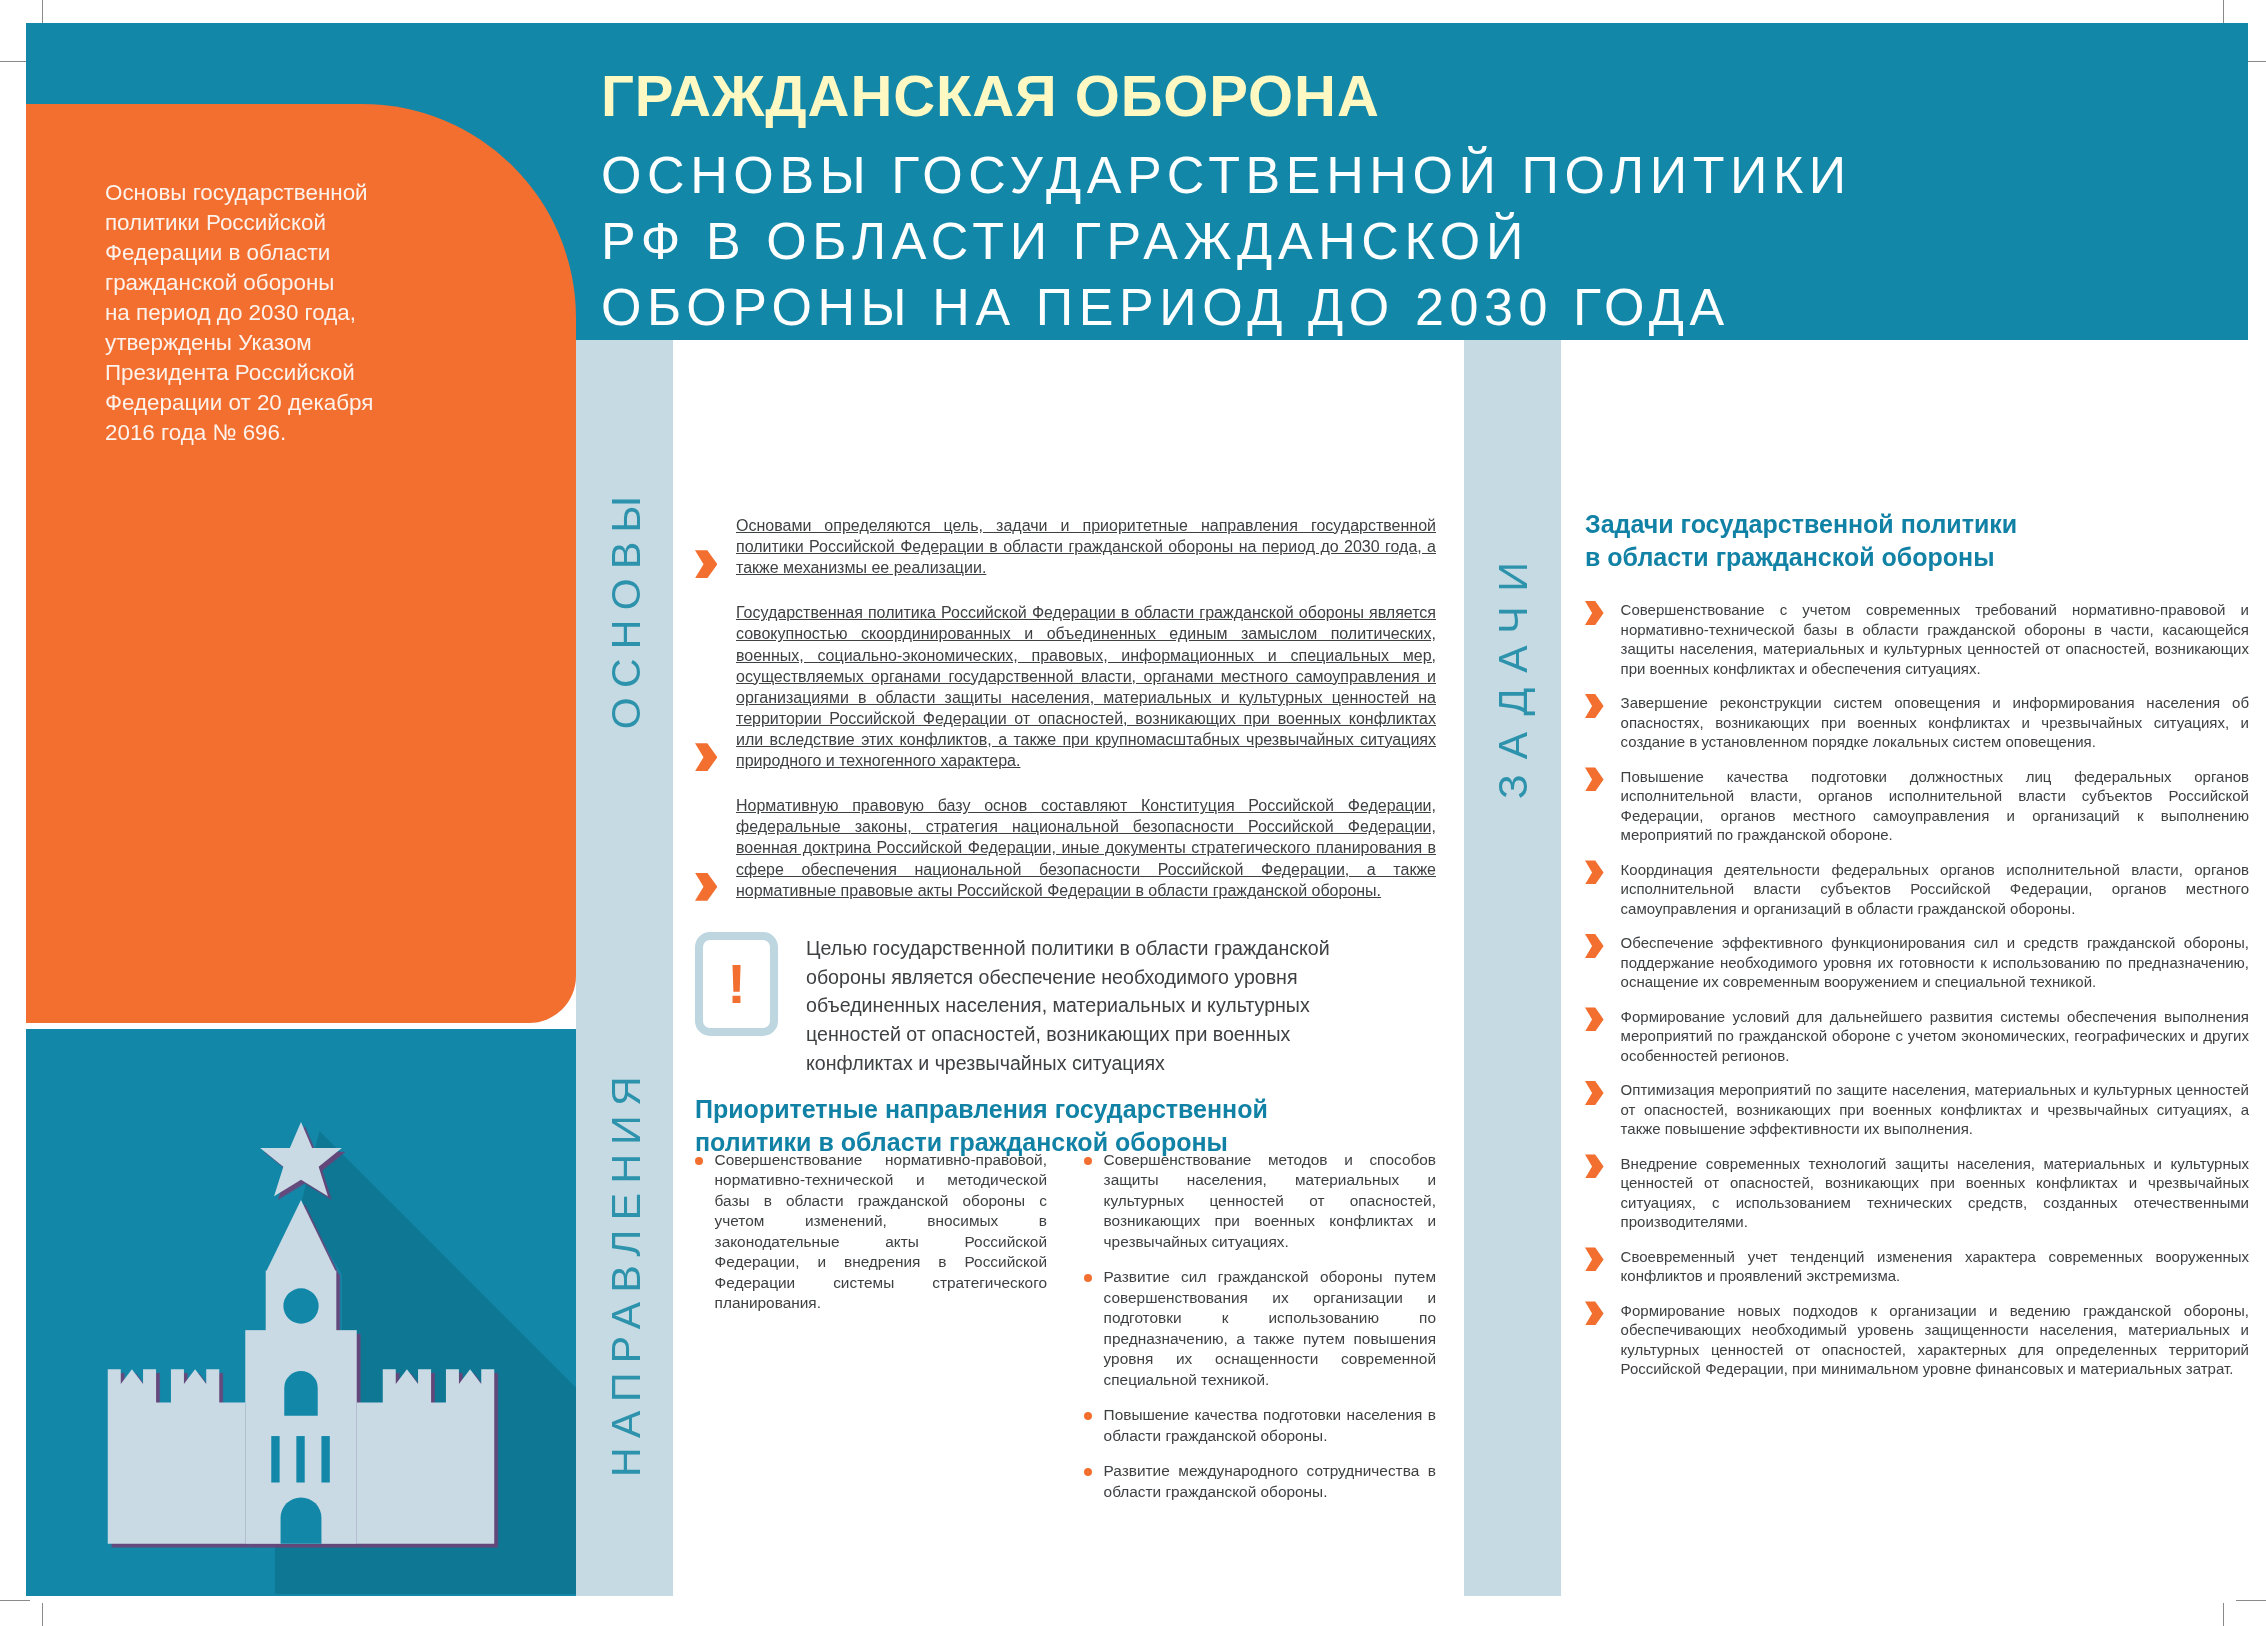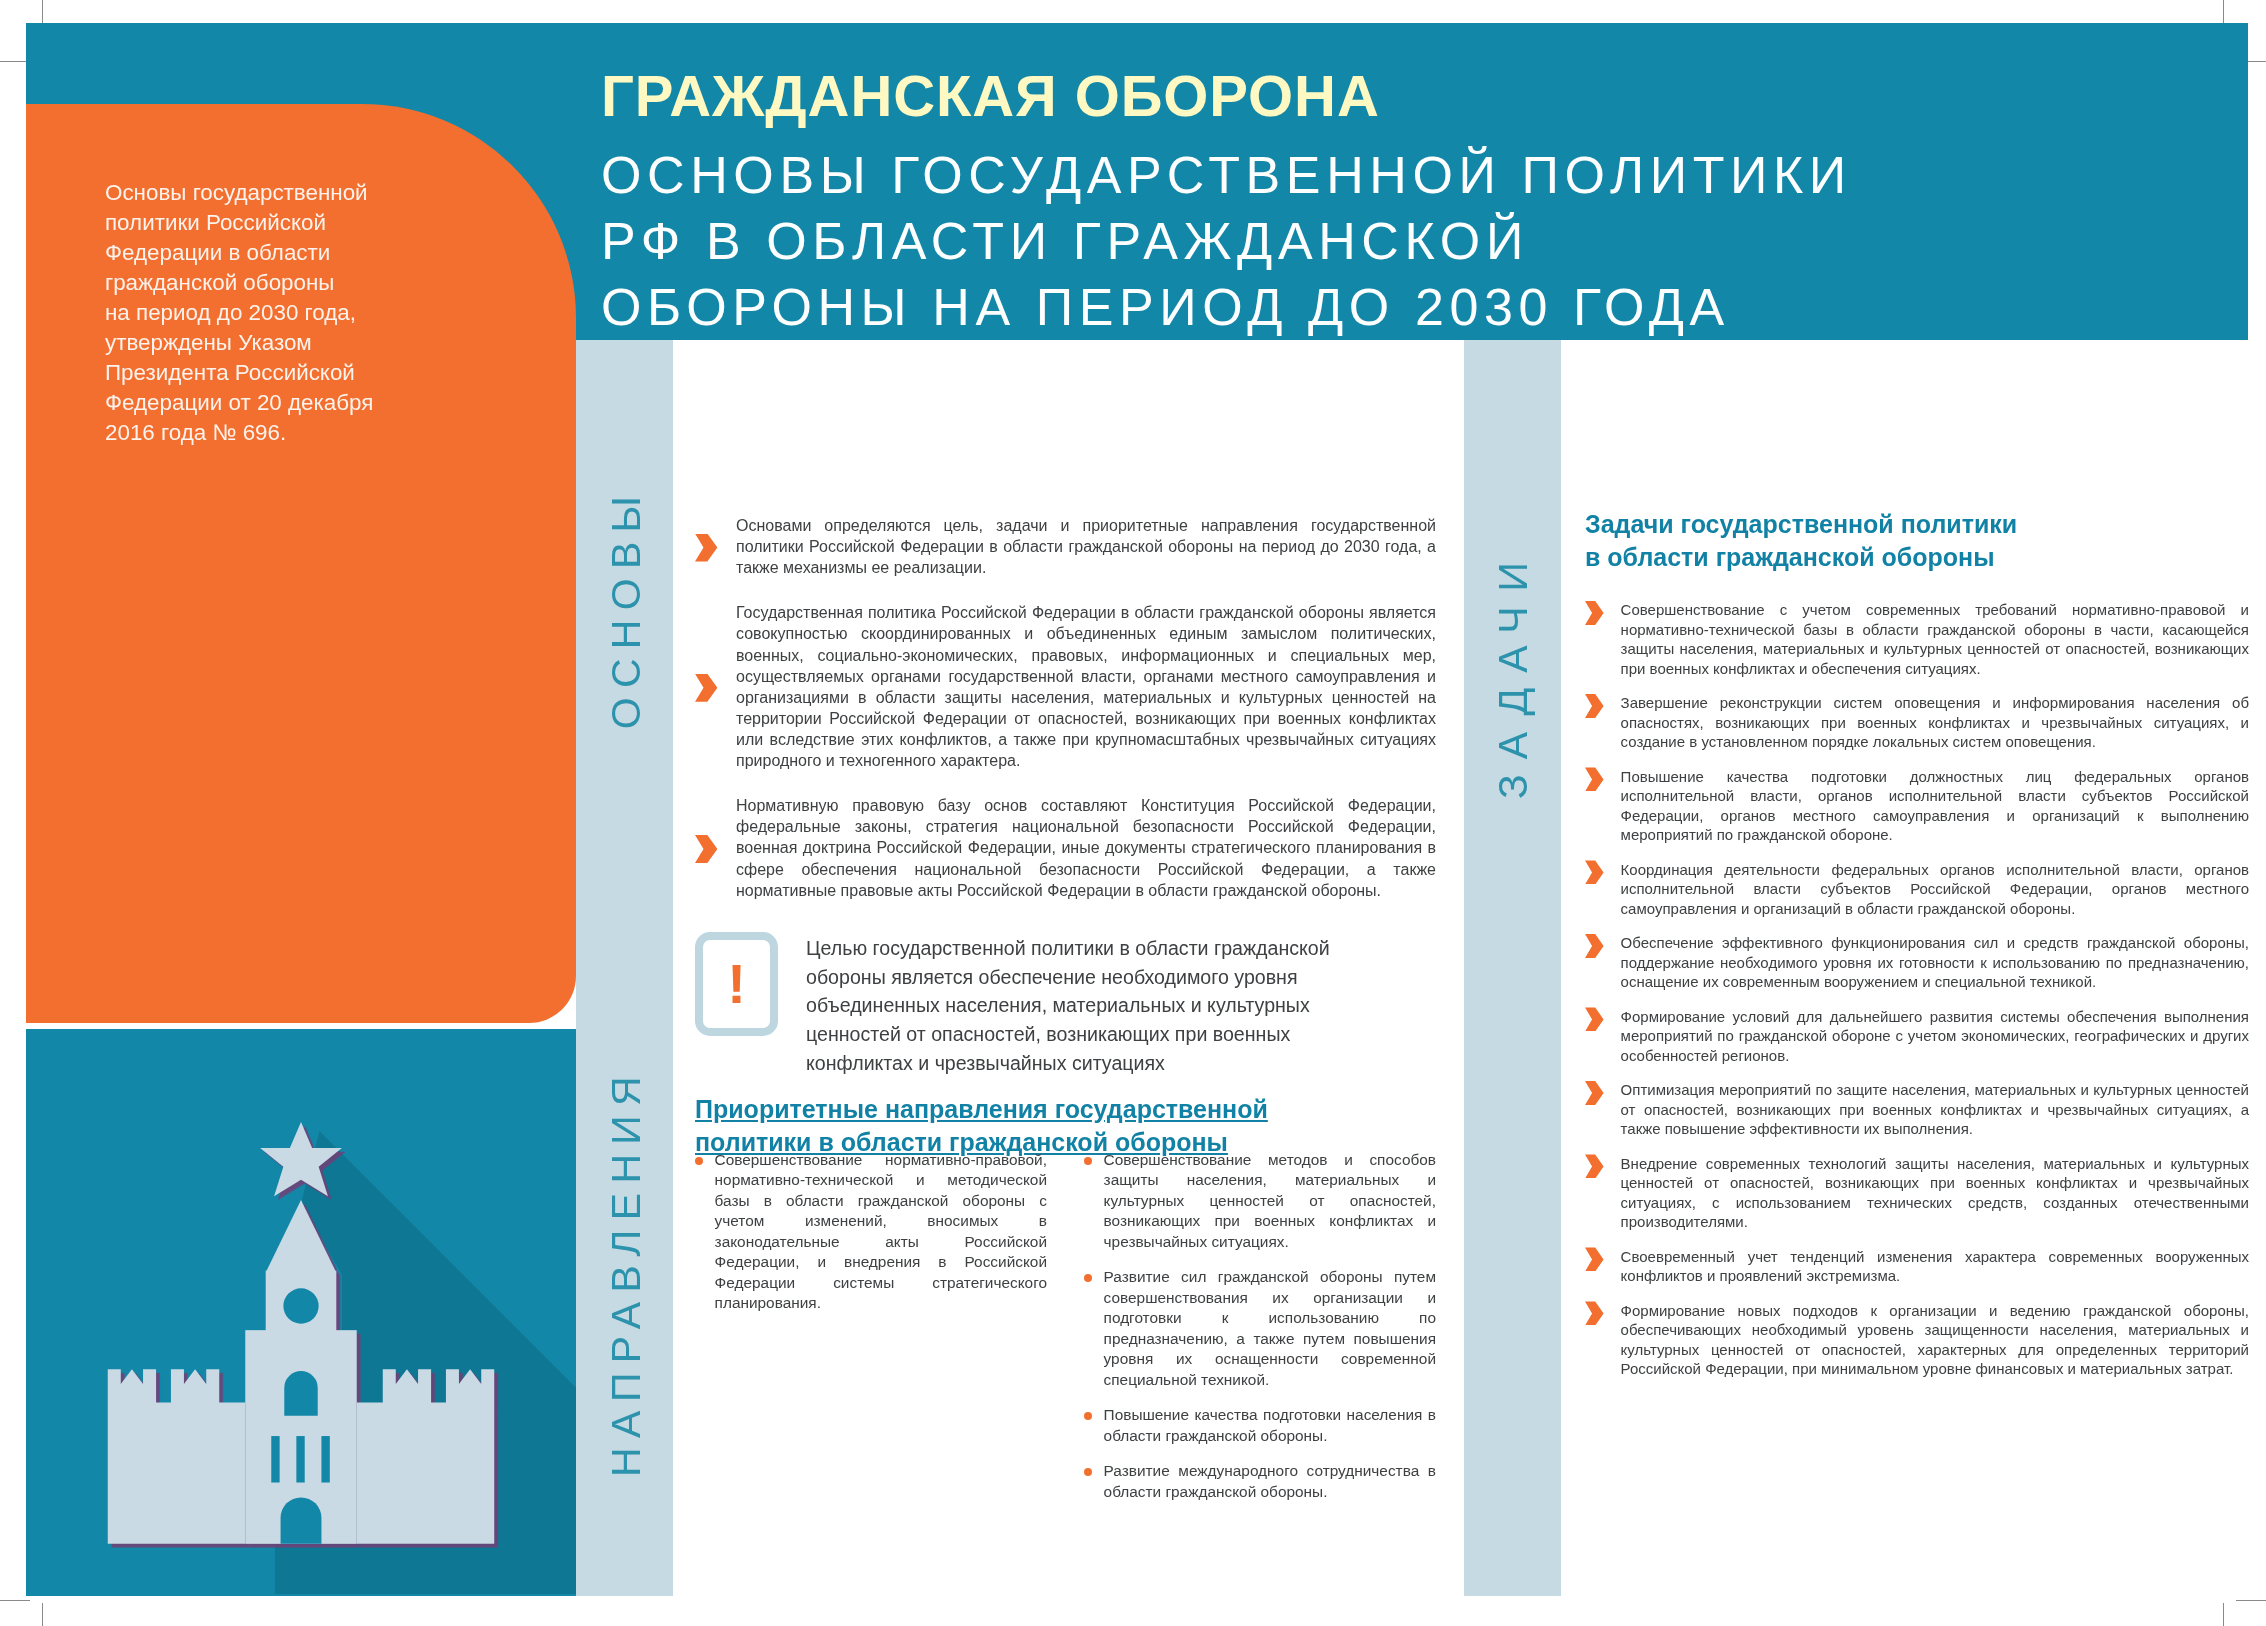--- a/index.html
+++ b/index.html
@@ -32,33 +32,33 @@
 
   
   .strip{position:absolute;top:340px;width:97px;height:1256px;background:var(--strip);}
   .strip-left{left:576px;}
   .strip-right{left:1464px;}
   .vlabel{position:absolute;color:var(--vlabel);font-weight:300;font-size:41px;letter-spacing:9.3px;
           white-space:nowrap;transform:translate(-50%,-50%) rotate(-90deg);}
 
   
   .osnovy-list{position:absolute;left:695px;top:515px;width:741px;display:flex;flex-direction:column;gap:24px;}
-  .b-item{display:flex;align-items:center;}
+  .b-item{display:flex;align-items:flex-end;text-decoration:underline;}
   .arrow{flex:0 0 auto;width:22.4px;height:28px;background:var(--orange);margin:1.9px 18.6px 0 0;
          clip-path:polygon(0 0,55% 0,100% 50%,55% 100%,0 100%,38% 50%);}
   .b-item p{margin:0;font-size:16px;line-height:1.32;text-align:justify;}
 
   .goal{position:absolute;left:695px;top:932px;width:741px;display:flex;align-items:flex-start;}
   .goal-icon{flex:0 0 auto;width:67px;height:88px;border:8.4px solid #bdd6e0;border-radius:15px;background:#fff;
              display:flex;align-items:center;justify-content:center;margin-right:28px;}
   .goal-icon span{color:var(--orange);font-size:56px;font-weight:bold;line-height:1;}
   .goal p{margin:1.9px 0 0 0;font-size:19.6px;line-height:1.47;width:585px;}
 
   .mid-head{position:absolute;left:695px;top:1093px;margin:0;color:var(--head);font-size:25px;font-weight:bold;
-            line-height:1.32;white-space:pre-line;text-decoration:underline;}
+            line-height:1.32;white-space:pre-line;}
   .dir-cols{position:absolute;left:695px;top:1150px;width:741px;display:flex;gap:37px;}
   .dir-col{width:352px;display:flex;flex-direction:column;gap:15px;}
   .d-item{display:flex;align-items:flex-start;}
   .dot{flex:0 0 auto;width:8.4px;height:8.4px;border-radius:50%;background:var(--orange);margin:6.5px 11.2px 0 0;}
   .d-item p{margin:0;font-size:15.4px;line-height:1.33;text-align:justify;}
 
   
   .tasks-col{position:absolute;left:1585px;top:508px;width:664px;}
   .tasks-head{margin:0;color:var(--head);font-size:25px;font-weight:bold;line-height:1.32;white-space:pre-line;}
   .tasks-list{margin-top:26px;display:flex;flex-direction:column;gap:15px;}

